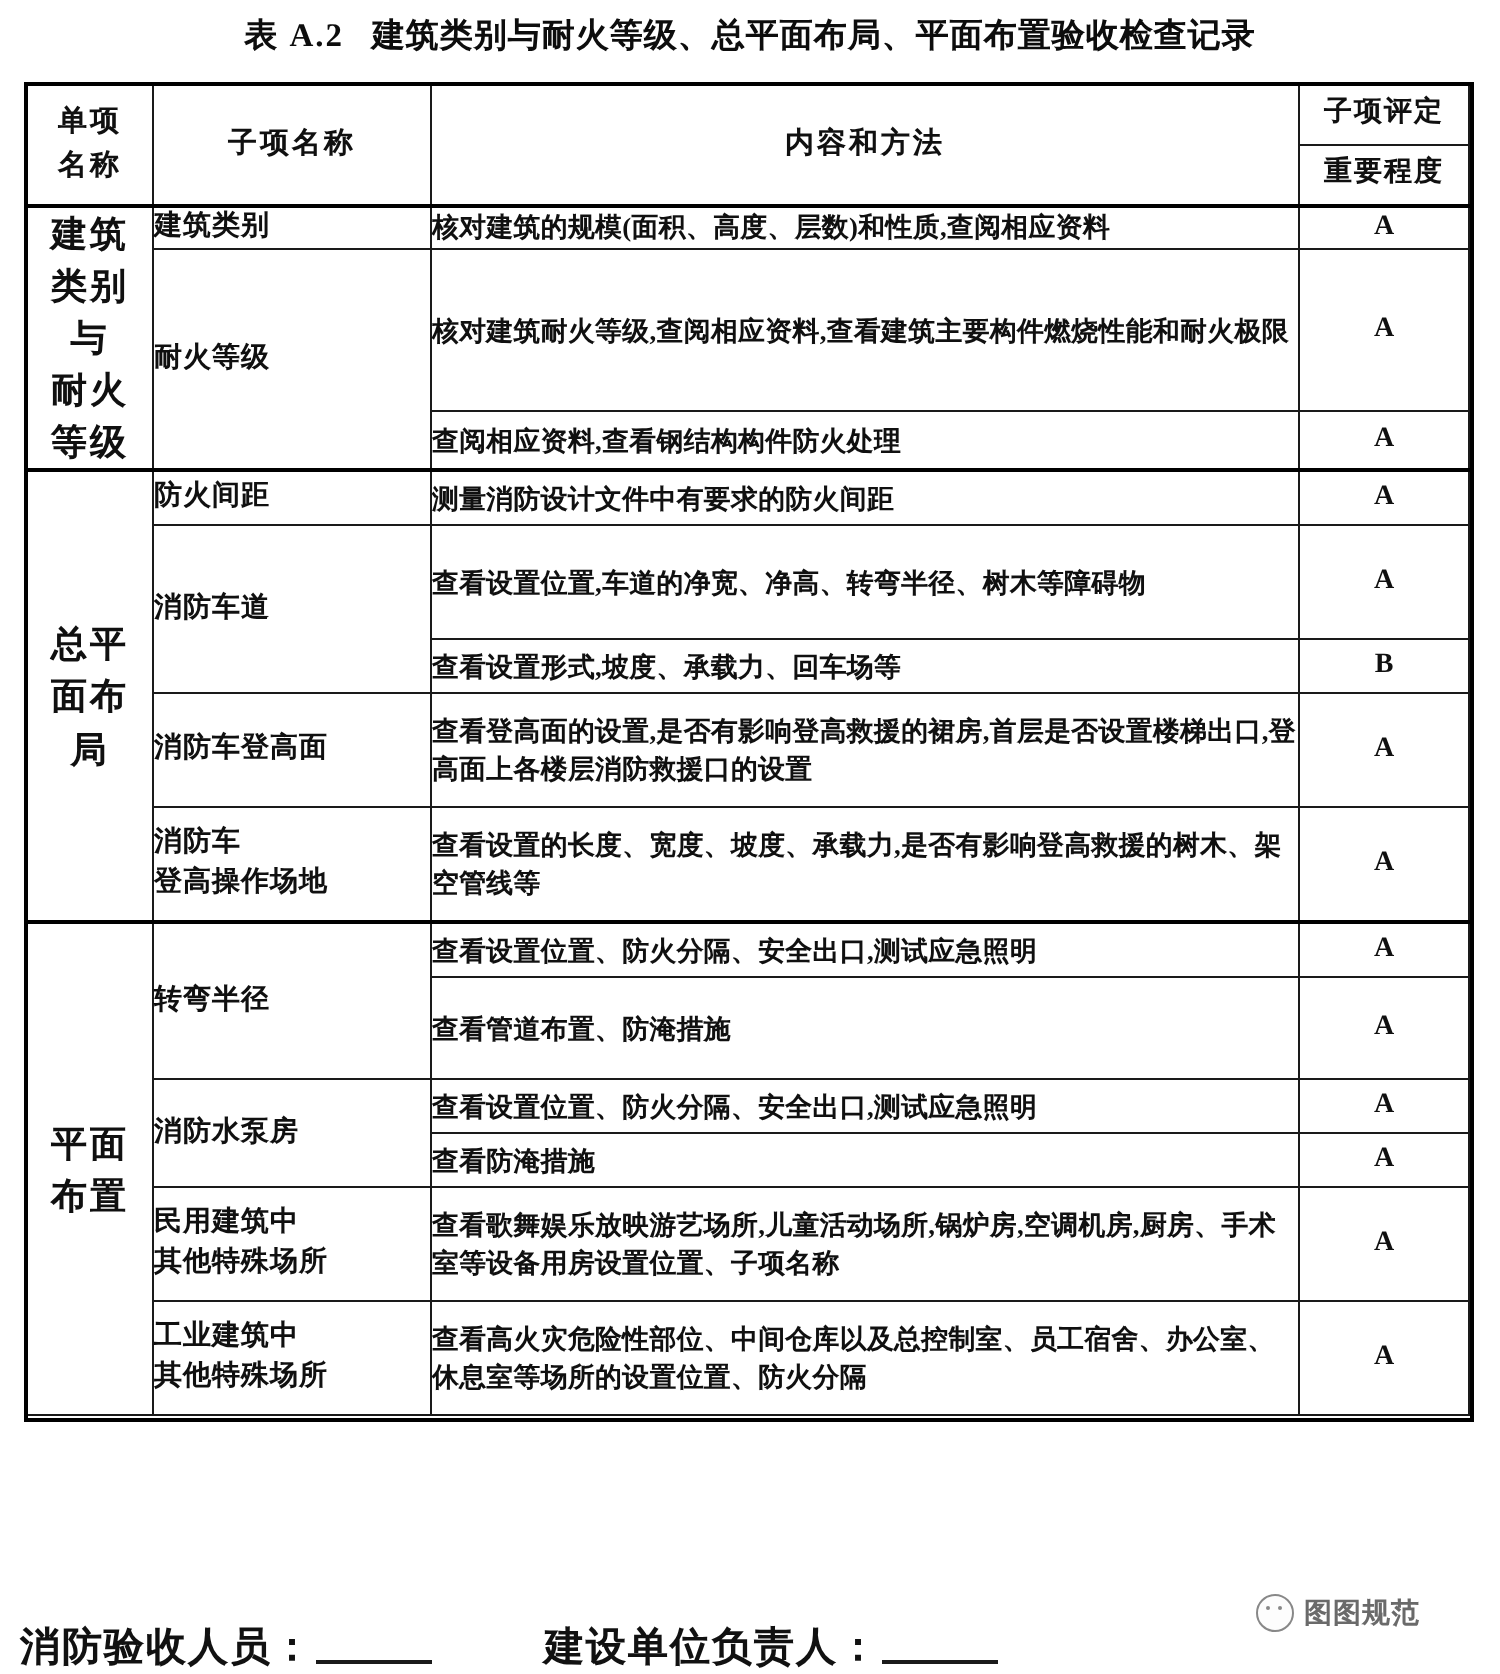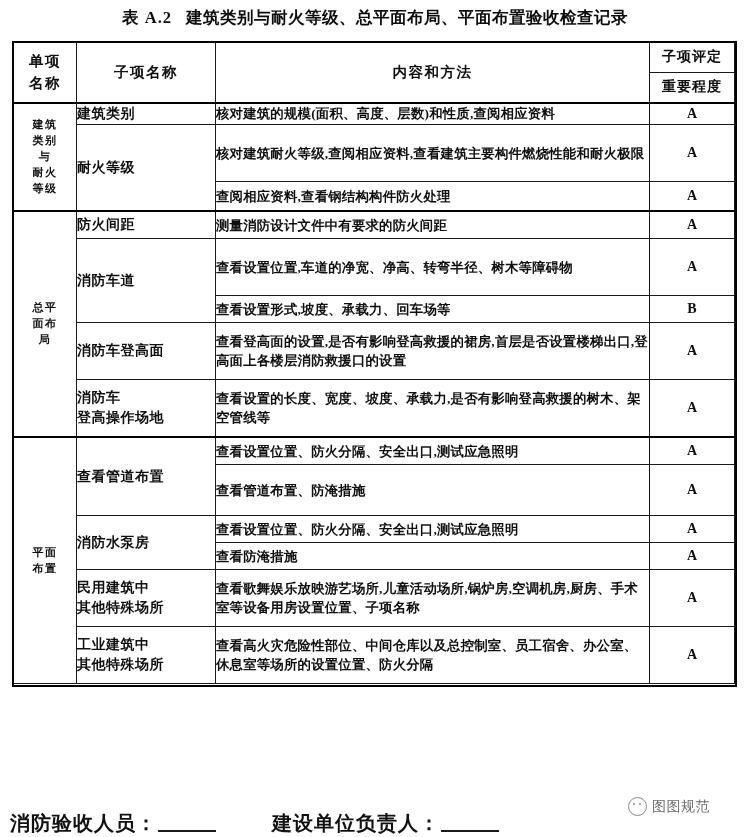--- a/index.html
+++ b/index.html
@@ -65,21 +65,21 @@
     pointer-events: none;
   }
 
   col.c1 { width: 63px; }
   col.c2 { width: 139px; }
   col.c3 { width: 434px; }
   col.c4 { width: 85px; }
 
   .cat-cell {
     text-align: center;
-    font-size: 11px;
+    font-size: 18px;
     letter-spacing: 1.5px;
     line-height: 1.55;
     padding: 2px 0;
   }
   .sub-cell {
     text-align: left;
     font-size: 14px;
     letter-spacing: 0.5px;
     line-height: 1.5;
     padding: 3px 2px;
@@ -185,21 +185,21 @@
     position: absolute;
     width: 2.4px;
     height: 2.4px;
     border-radius: 50%;
     background: #6f6f6f;
   }
   .wm-icon::before { left: 4px; top: 5px; }
   .wm-icon::after  { left: 9.5px; top: 5px; }
   .wm-text {
     font-size: 14px;
-    font-weight: normal;
+    font-weight: bold;
     letter-spacing: 0.5px;
     color: #4a4a4a;
     font-family: "Liberation Sans", sans-serif;
   }
 </style>
 </head>
 <body>
 
 <div class="doc-title">
   <span class="tnum">表 A.2</span>&nbsp;&nbsp;&nbsp;<span>建筑类别与耐火等级、总平面布局、平面布置验收检查记录</span>
@@ -281,21 +281,21 @@
       </td>
       <td class="desc-cell" style="height:56px">查看设置的长度、宽度、坡度、承载力,是否有影响登高救援的树木、架空管线等</td>
       <td class="grade-cell">A</td>
     </tr>
 
     <tr class="sec-start">
       <td class="cat-cell" rowspan="6">
         <div>平面</div>
         <div>布置</div>
       </td>
-      <td class="sub-cell" rowspan="2">查看管道布置</td>
+      <td class="sub-cell" rowspan="2">转弯半径</td>
       <td class="desc-cell" style="height:26px">查看设置位置、防火分隔、安全出口,测试应急照明</td>
       <td class="grade-cell">A</td>
     </tr>
     <tr>
       <td class="desc-cell" style="height:50px">查看管道布置、防淹措施</td>
       <td class="grade-cell">A</td>
     </tr>
     <tr>
       <td class="sub-cell" rowspan="2">消防水泵房</td>
       <td class="desc-cell" style="height:26px">查看设置位置、防火分隔、安全出口,测试应急照明</td>

